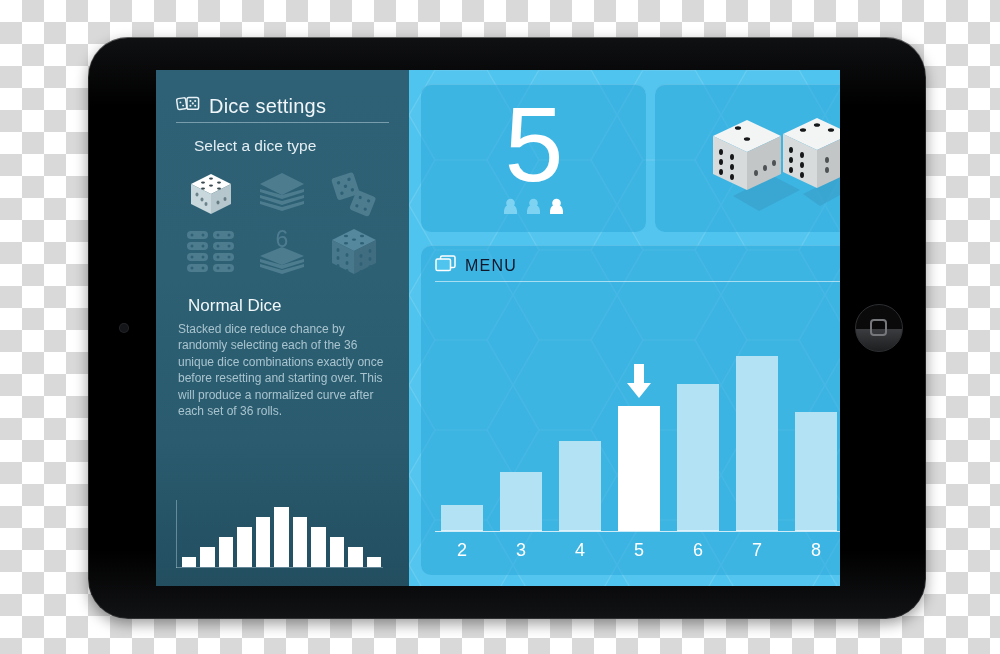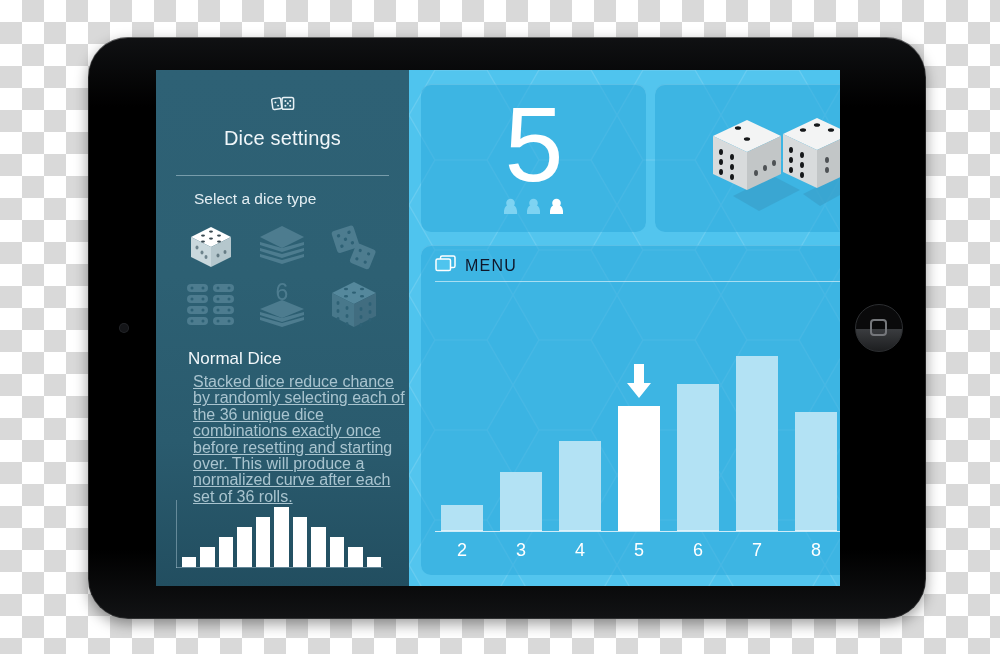--- a/index.html
+++ b/index.html
@@ -47,30 +47,30 @@
     position:absolute;left:68px;top:33px;width:684px;height:516px;overflow:hidden;
     display:flex;background:#4ec3ed;
   }
 
   
   .sidebar{
     position:relative;width:253px;height:100%;flex:0 0 253px;
     background:linear-gradient(180deg,#2e6175 0%,#2d6073 40%,#2a5b6e 72%,#224e60 100%);
     box-sizing:border-box;padding:24px 20px 0 20px;color:#eaf2f6;
   }
-  .side-head{display:flex;align-items:center;gap:9px;margin-bottom:25px;flex-direction:column;}
+  .side-head{display:flex;align-items:center;gap:9px;margin-bottom:4px;}
   .side-head-title{font-size:20px;font-weight:400;color:#f0f6f9;letter-spacing:.2px;}
   .side-rule{height:1px;background:rgba(210,230,240,.45);margin:0 0 14px 0;}
   .side-sub{font-size:15.5px;color:#e4eef3;margin:0 0 11px 18px;font-weight:400;}
 
   .dice-grid{display:grid;grid-template-columns:repeat(3,1fr);gap:2px 2px;margin:0 0 16px 0;}
   .dice-cell{height:56px;display:flex;align-items:center;justify-content:center;cursor:pointer;}
 
   .desc-title{font-size:17px;color:#f2f7fa;margin:2px 0 5px 12px;font-weight:400;}
-  .desc-body{font-size:16px;line-height:16.4px;color:#a9c4cf;margin:0 0 0 17px;width:212px;text-decoration:underline;}
+  .desc-body{font-size:12px;line-height:16.4px;color:#a9c4cf;margin:0 0 0 2px;width:212px;}
 
   .mini-chart{
     position:absolute;left:20px;bottom:18px;width:207px;height:68px;
   }
   .mini-axis-y{position:absolute;left:0;top:0;width:1px;height:100%;background:rgba(190,215,226,.42);}
   .mini-axis-x{position:absolute;left:0;bottom:0;width:100%;height:1px;background:rgba(190,215,226,.42);}
   .mini-bars{position:absolute;left:6px;bottom:1px;right:2px;height:66px;display:flex;align-items:flex-end;gap:4px;}
   .mini-bar{flex:1;background:#ffffff;}
 
   

